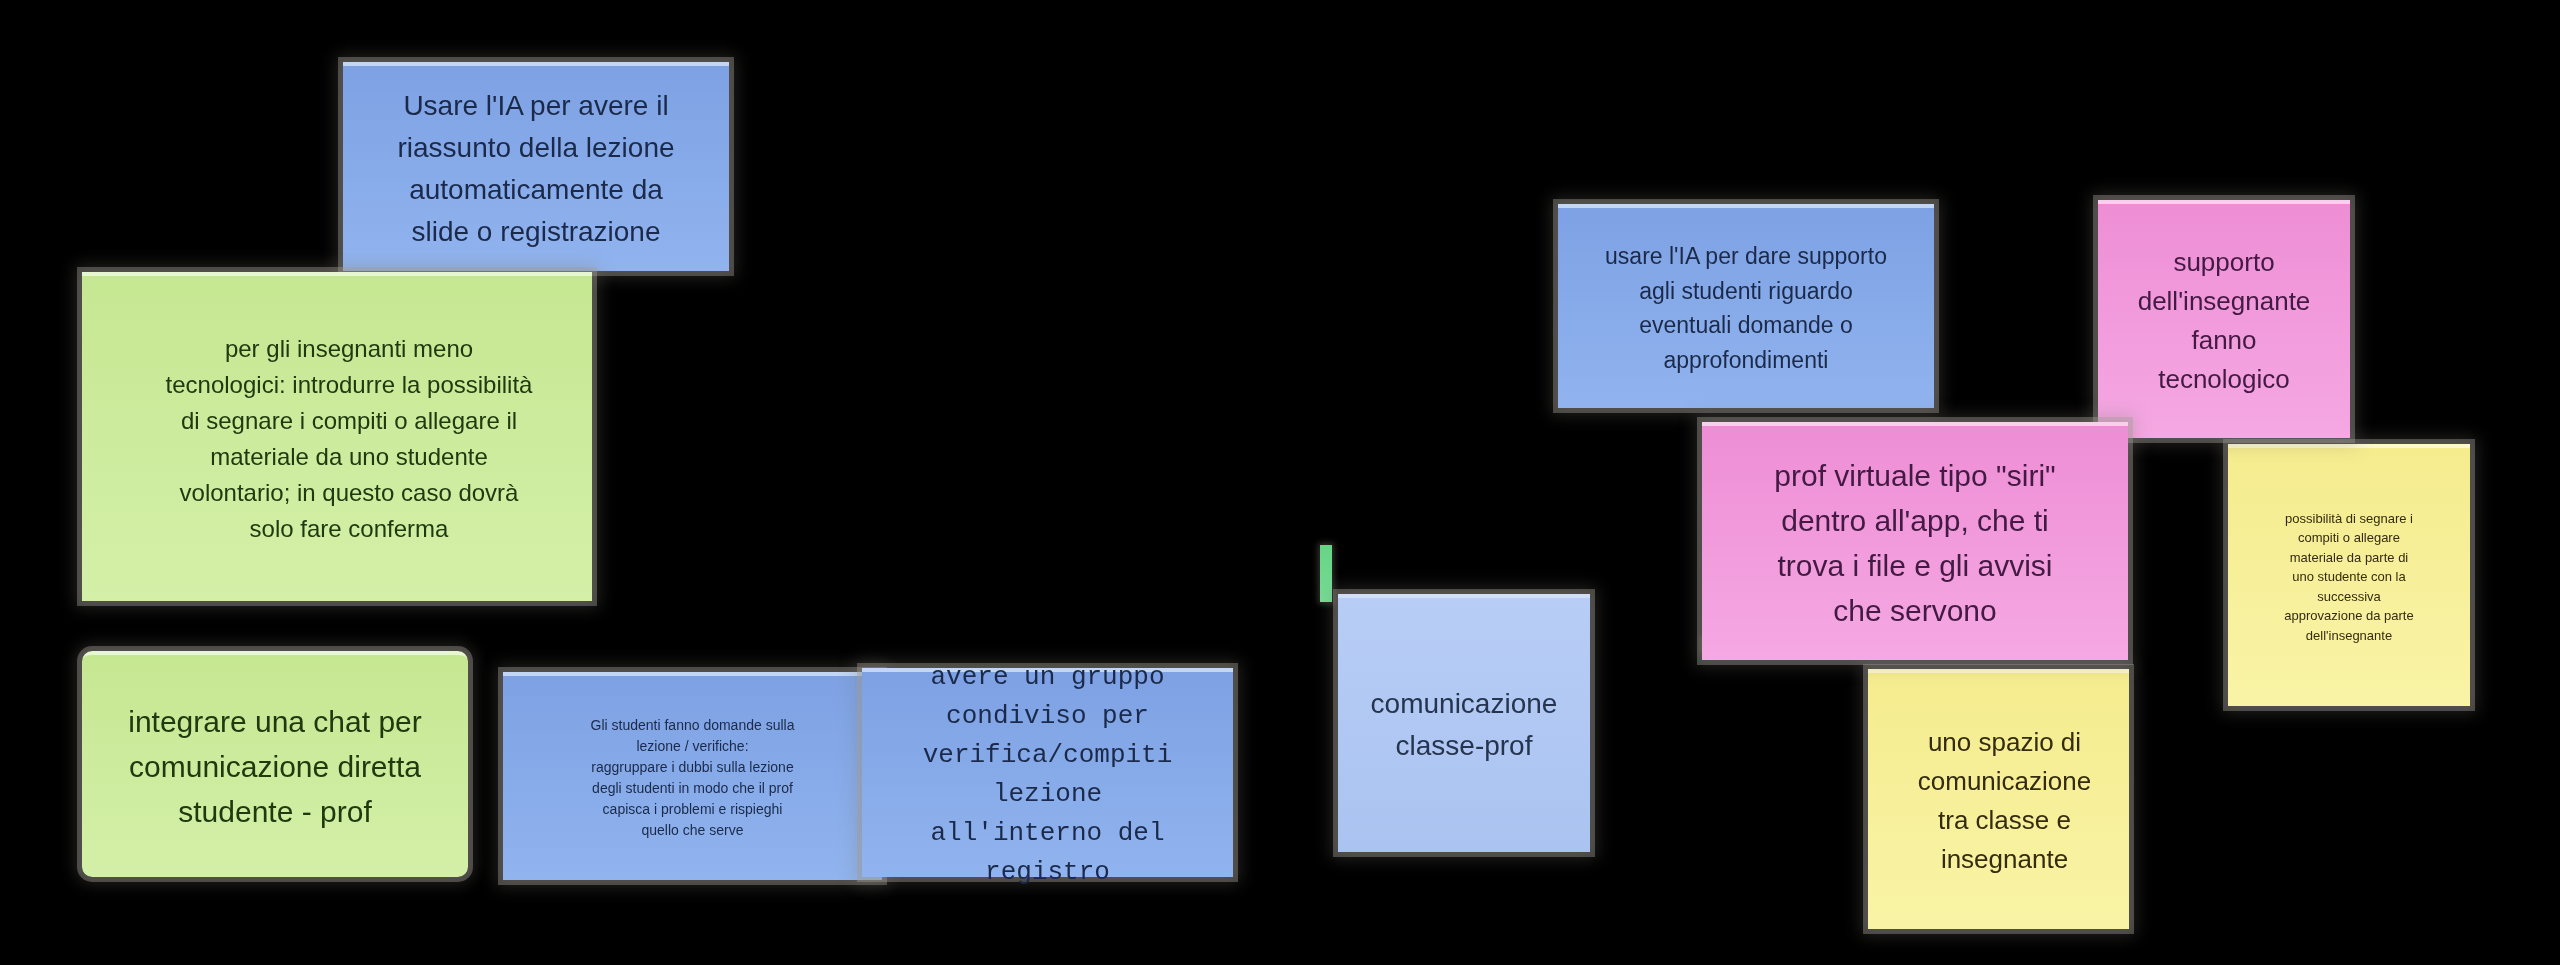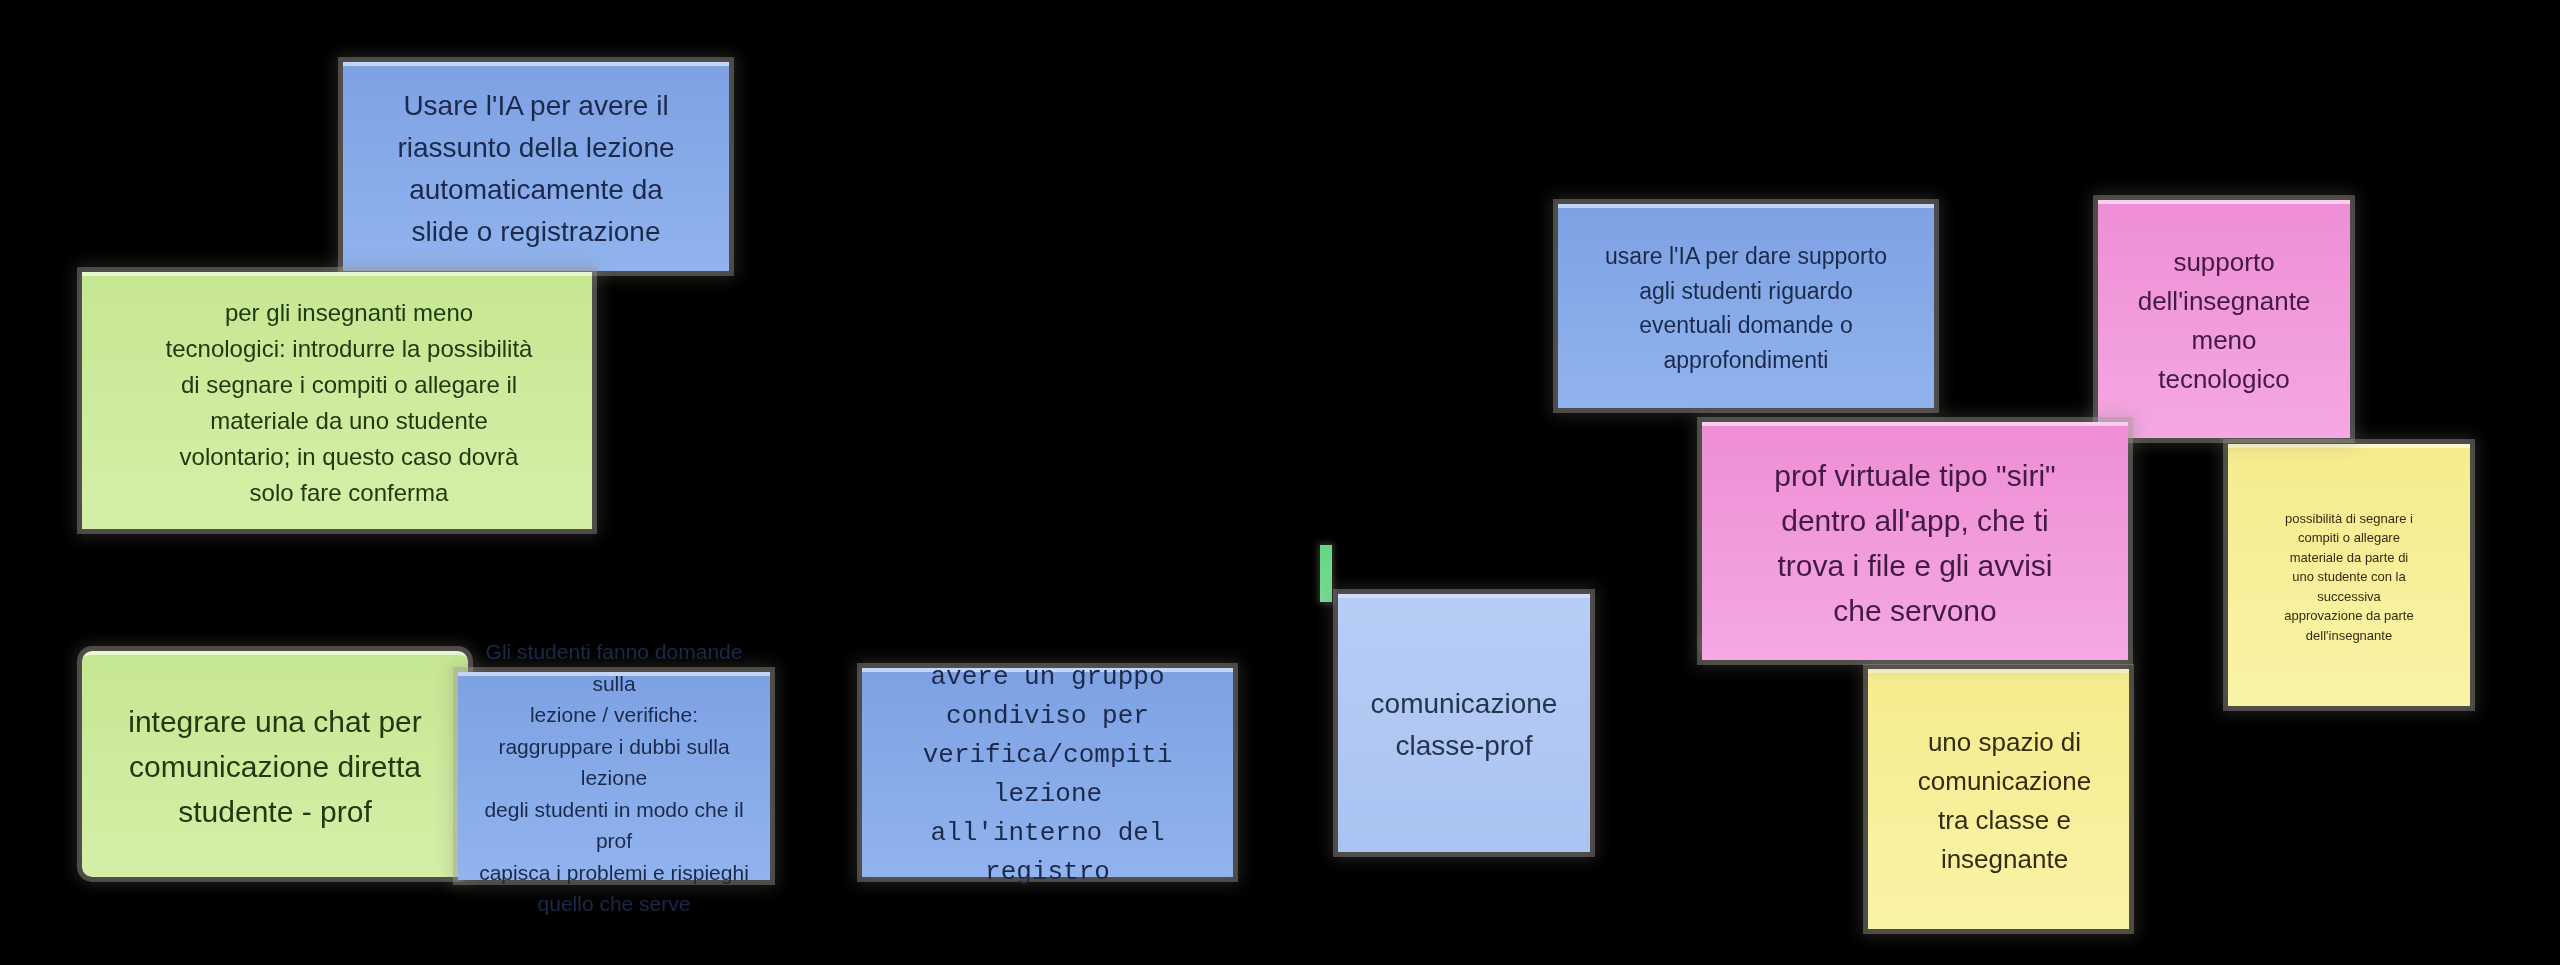--- a/index.html
+++ b/index.html
@@ -24,31 +24,31 @@
   [data-color="blue"]         { background:linear-gradient(180deg,#7da1e3,#91b4ef); color:#1b2a4a; }
   [data-color="pale_blue"]    { background:linear-gradient(180deg,#b7cdf6,#aac3f0); color:#26354f; }
   [data-color="green"]        { background:linear-gradient(180deg,#66d485,#76dd95); color:#1b4e2c; }
   [data-color="yellow_green"] { background:linear-gradient(180deg,#c6e792,#d4f0a8); color:#203a10; }
   [data-color="pink"]         { background:linear-gradient(180deg,#ee8ed5,#f5a8e3); color:#431a43; }
   [data-color="yellow"]       { background:linear-gradient(180deg,#f5ec8e,#f9f3a6); color:#332c10; }
   [data-color="white"]        { background:#e9e7e3; }
 
   
   .n0  { left:343px;  top:38px;  width:386px; height:209px; font-size:28px; }
-  .n1  { left:82px;   top:248px; width:510px; height:257px; font-size:24px;padding-left:40px; }
+  .n1  { left:82px;   top:248px; width:510px; height:329px; font-size:24px;padding-left:40px; }
   .n2  { left:598px;  top:225px; width:738px; height:390px; font-size:35px; line-height:1.55; }
   .n3  { left:1558px; top:180px; width:376px; height:204px; font-size:23px; }
   .n4  { left:2098px; top:176px; width:252px; height:238px; font-size:26px; z-index:1; }
   .n5  { left:1403px; top:430px; width:300px; height:156px; font-size:21px; z-index:2; }
   .n6  { left:1702px; top:398px; width:426px; height:238px; font-size:30px; z-index:4; }
   .n7  { left:2228px; top:420px; width:242px; height:262px; font-size:13px; }
   .n8  { left:1338px; top:570px; width:252px; height:258px; font-size:28px; z-index:3; }
   .n9  { left:1868px; top:645px; width:261px; height:260px; font-size:26px;padding-left:28px; }
   .n10 { left:82px;   top:627px; width:386px; height:226px; font-size:30px;border-radius:10px; }
-  .n11 { left:458px;  top:648px; width:312px; height:208px; font-size:21px; }
+  .n11 { left:503px;  top:648px; width:379px; height:208px; font-size:14px; }
   .n12 { left:862px;  top:644px; width:371px; height:209px; font-size:26px;font-family:Liberation Mono, monospace; }
   .s0  { left:1320px; top:545px; width:12px;  height:57px;  z-index:0; }
   .s1  { left:1703px; top:638px; width:48px;  height:13px;  z-index:1; }
 </style>
 </head>
 <body>
 
 <div class="board">
 
   <div class="note n0" data-color="blue">
@@ -67,21 +67,21 @@
     </div>
   <div class="note n3" data-color="blue">
       <span class="txt">usare l'IA per dare supporto
 agli studenti riguardo
 eventuali domande o
 approfondimenti</span>
     </div>
   <div class="note n4" data-color="pink">
       <span class="txt">supporto
 dell'insegnante
-meno
+fanno
 tecnologico</span>
     </div>
   <div class="note n6" data-color="pink">
       <span class="txt">prof virtuale tipo "siri"
 dentro all'app, che ti
 trova i file e gli avvisi
 che servono</span>
     </div>
   <div class="note n7" data-color="yellow">
       <span class="txt">possibilità di segnare i

